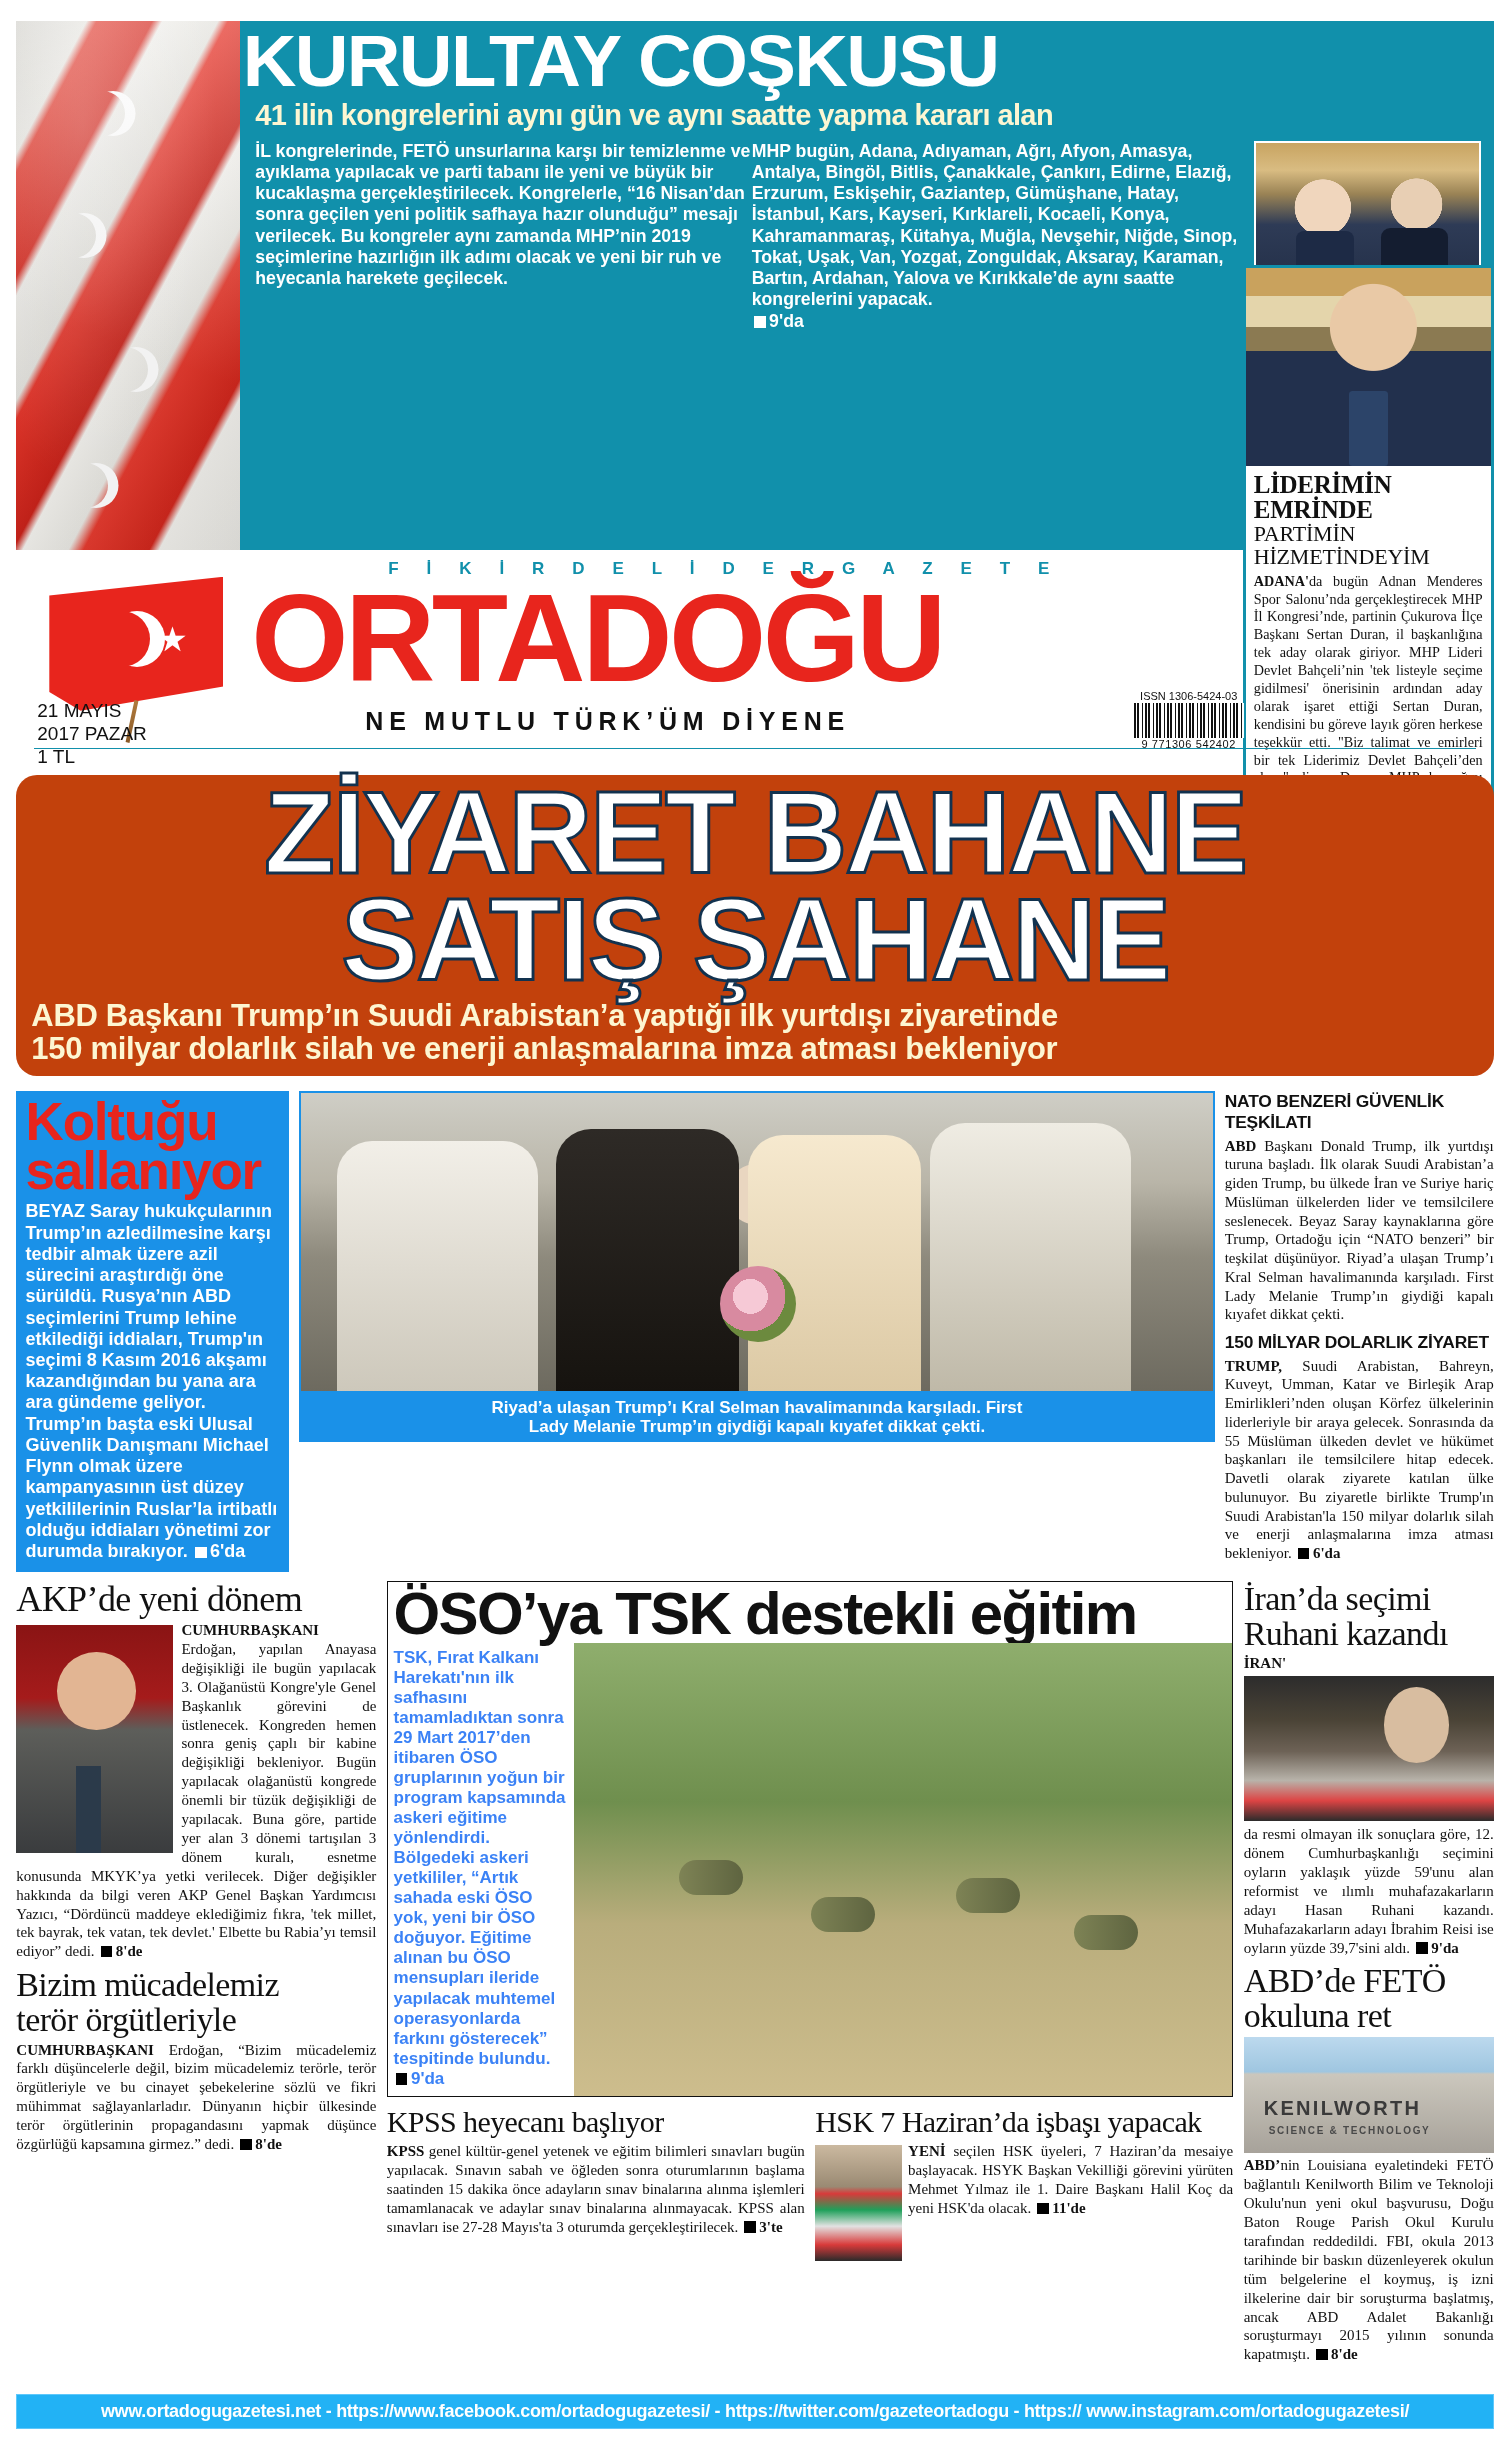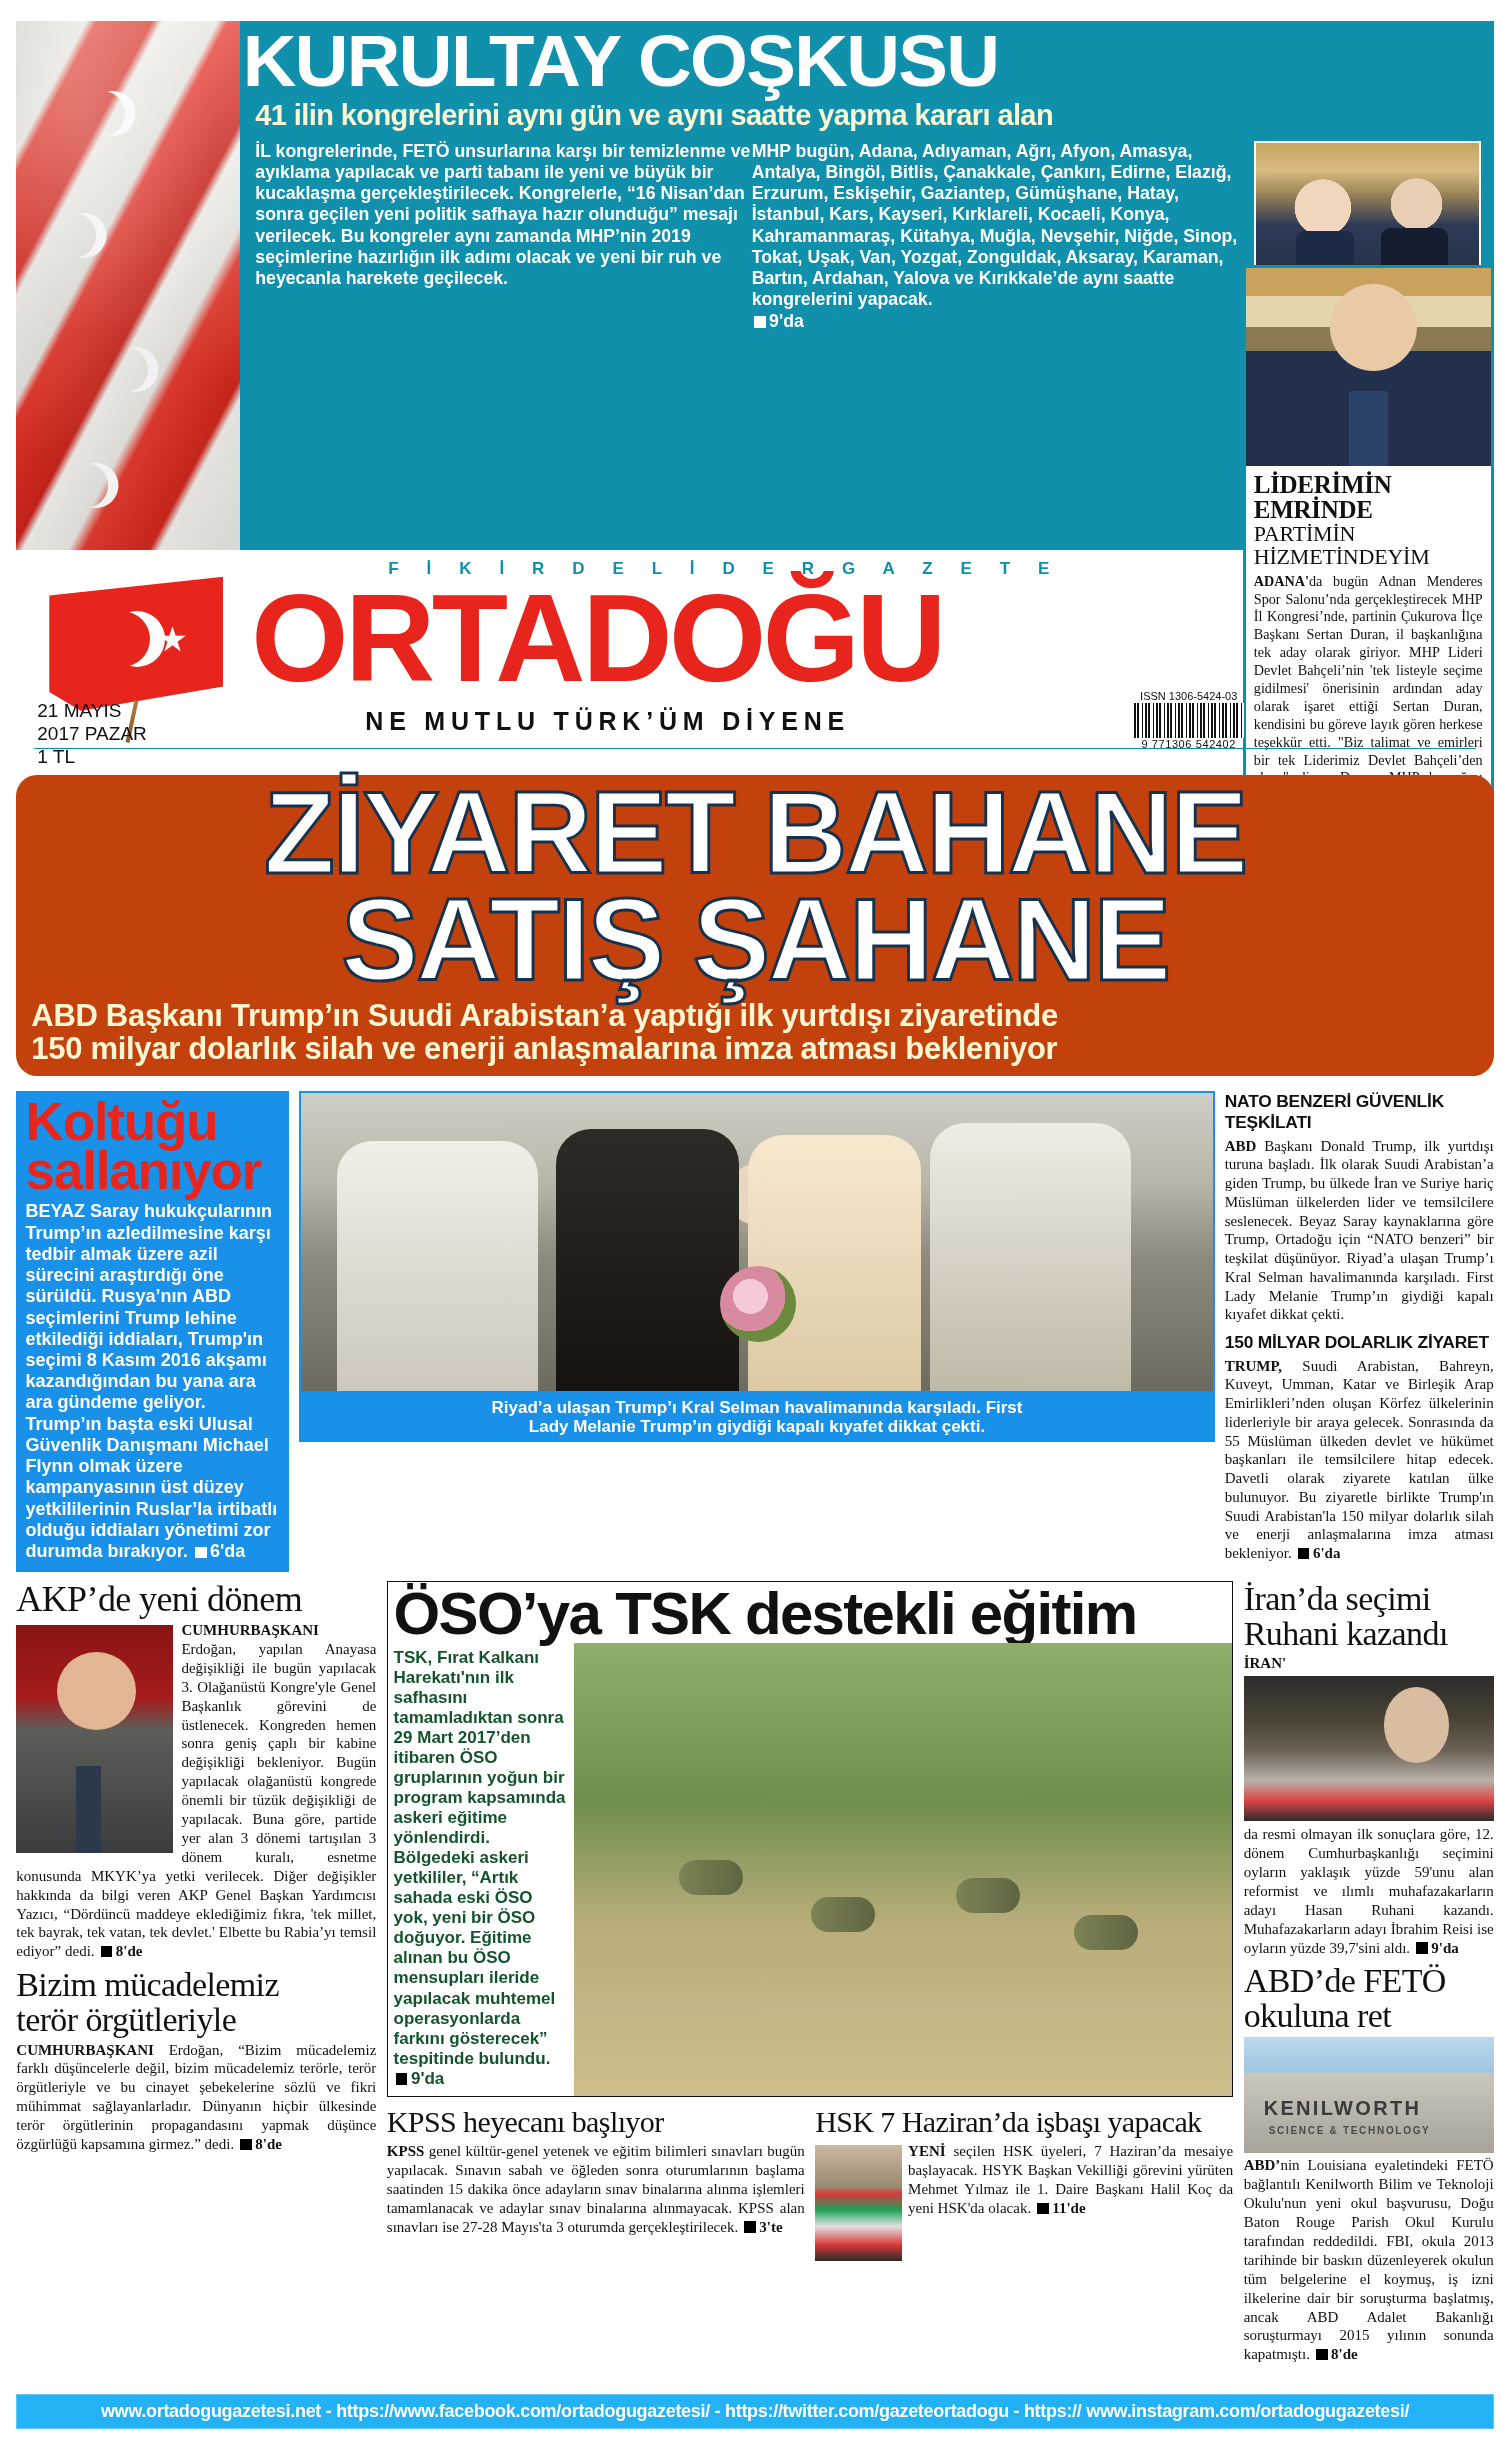--- a/index.html
+++ b/index.html
@@ -205,21 +205,21 @@
      position:relative; overflow:hidden;}
   .erdogan-img:before{content:"";position:absolute;left:26%;top:12%;width:50%;height:34%;border-radius:50%;background:#e2b593;}
   .erdogan-img:after{content:"";position:absolute;left:38%;top:62%;width:16%;height:38%;background:#2b3a4a;}
 
   .oso-block { border:1.7px solid #111; padding: 0 0 0 0; }
   .oso-head { padding: 3.5px 5.8px 0; }
   .oso-title { font-size: 60px; font-weight:900; color:#111; line-height:.96; letter-spacing:-1.7px;
       font-family:"Liberation Sans", sans-serif; margin:0; }
   .oso-inner { display:flex; gap:0; }
   .oso-text { width: 186px; flex:0 0 186px; padding: 4.7px 5.8px 7px;
-      font-size: 17px; line-height:1.18; font-weight:800; color:#14532d; }
+      font-size: 17px; line-height:1.18; font-weight:800; color:#3b82f6; }
   .oso-photo { flex:1;
       background: linear-gradient(180deg,#8fae6d 0%, #6f8f4e 35%, #b9ad7c 62%, #cdbd8d 100%);
       position:relative; overflow:hidden; min-height: 273px;}
   .oso-photo .sold { position:absolute; width:64px;height:35px;border-radius:17.4px;
       background:linear-gradient(90deg,#7e8355,#5e6440); }
   .oso-photo .s1{left:16%;top:48%;}
   .oso-photo .s2{left:36%;top:56%;}
   .oso-photo .s3{left:58%;top:52%;}
   .oso-photo .s4{left:76%;top:60%;}
 

